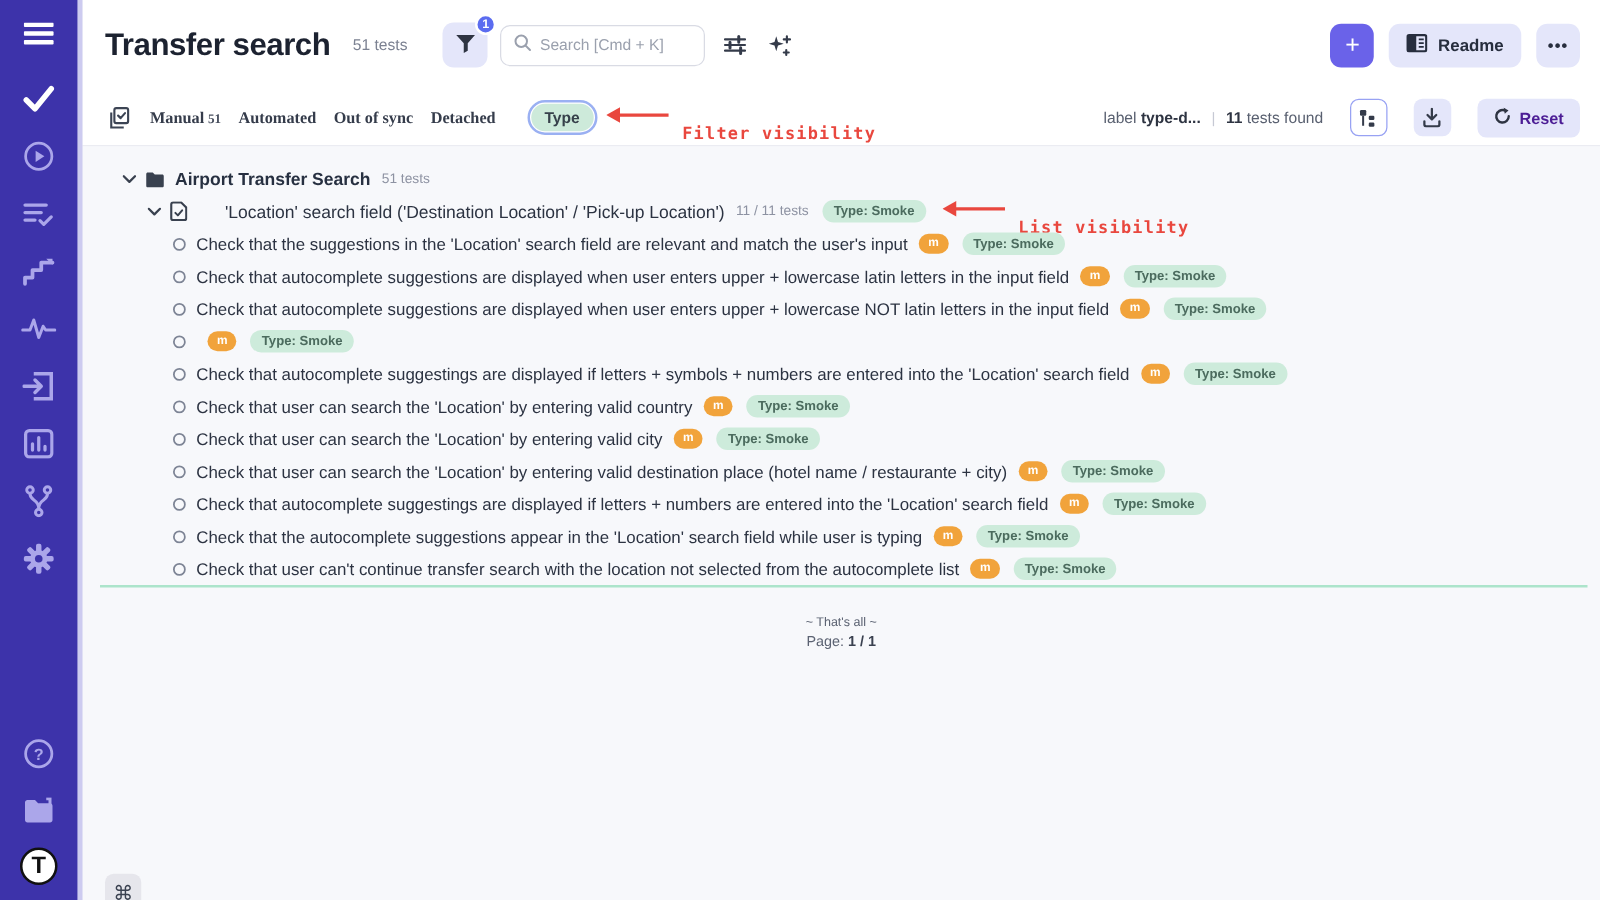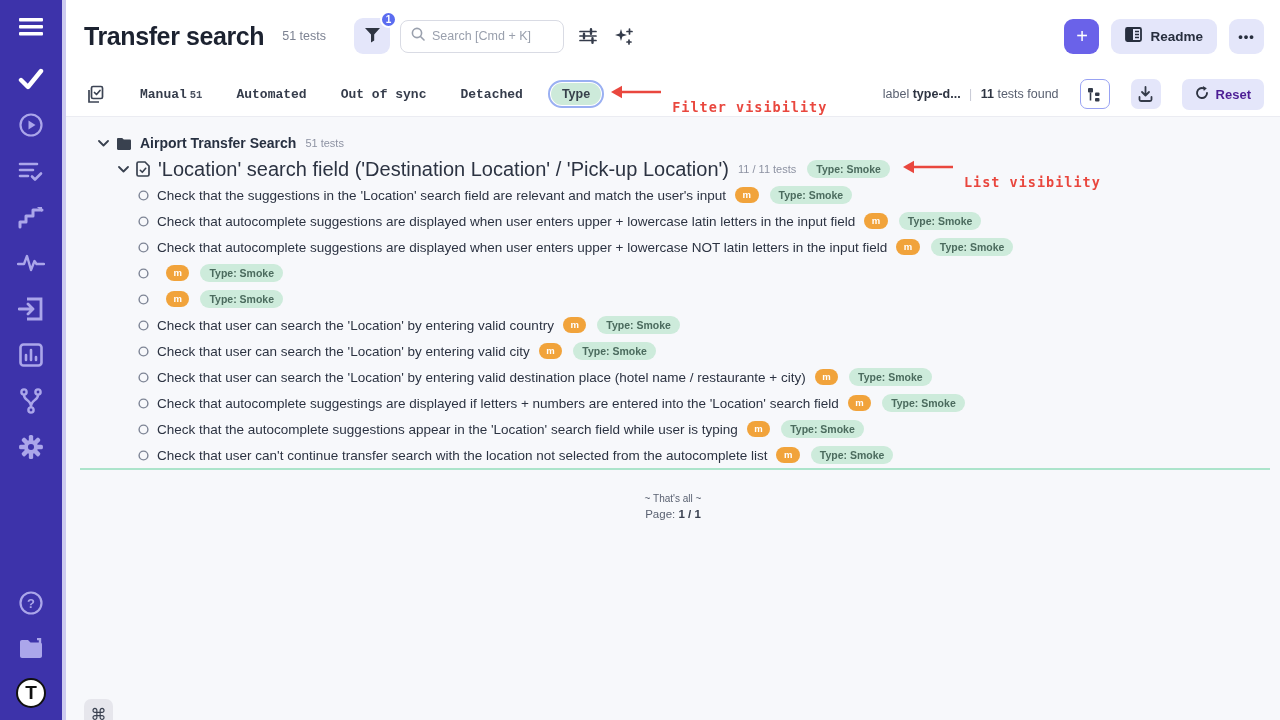--- a/index.html
+++ b/index.html
@@ -51,21 +51,21 @@
   .topbar-right { margin-left:auto; display:flex; align-items:center; gap:12px; padding-right:16px; }
   .plus-btn { width:35px; height:35px; border-radius:9px; background:#6a62e9; border:none; color:#fff; font-size:20px; cursor:pointer; line-height:1; }
   .readme-btn { height:35px; border-radius:9px; background:#e4e6fa; border:none; padding:0 14px; display:flex; align-items:center; gap:8px;
     font-size:13.5px; font-weight:bold; color:#272e3e; cursor:pointer; font-family:"Liberation Sans",sans-serif; }
   .more-btn { width:35px; height:35px; border-radius:9px; background:#e4e6fa; border:none; color:#272e3e; font-size:13px; font-weight:bold; letter-spacing:1px; cursor:pointer; }
   
   .tabbar {
     position:absolute; top:72px; left:0; right:0; height:45px; background:#fff; border-bottom:1px solid #ebecf2;
     display:flex; align-items:center; padding:0 16px 0 18px;
   }
-  .tab { background:none; border:none; font-family:Liberation Mono, monospace; font-size:13px; font-weight:bold; color:#353c4b; cursor:pointer; margin-left:34px; }
+  .tab { background:none; border:none; font-family:Liberation Serif, serif; font-size:13px; font-weight:bold; color:#353c4b; cursor:pointer; margin-left:14px; }
   .tab .tab-count { font-size:10.5px; font-weight:bold; color:#4a5160; margin-left:3px; }
   .type-chip {
     margin-left:28px; background:#cdeada; border:none; outline:2px solid #9ab0f2; outline-offset:1.5px;
     border-radius:12px; padding:4px 11px; font-size:12.5px; font-weight:bold; color:#37414b; cursor:pointer;
     font-family:"Liberation Sans",sans-serif;
   }
   .annot { display:flex; align-items:center; gap:11px; margin-left:10px; }
   .annot-text { font-family:"DejaVu Sans Mono", monospace; font-weight:bold; font-size:13.5px; color:#e9473e; letter-spacing:1px; white-space:nowrap;margin-top:25px; }
   .tabbar-right { margin-left:auto; display:flex; align-items:center; gap:21px; }
   .found-label { font-size:12.5px; color:#596070; }
@@ -77,21 +77,21 @@
     font-size:13px; font-weight:bold; color:#4c1d95; cursor:pointer; font-family:"Liberation Sans",sans-serif; }
   
   .content { position:absolute; top:117px; left:0; right:0; bottom:0; padding-top:13px; }
   .trow { display:flex; align-items:center; height:26px; white-space:nowrap; }
   .row-folder { padding-left:32px; }
   .row-suite  { padding-left:52px; }
   .row-test   { padding-left:72px; cursor:pointer; }
   .chev { display:flex; margin-right:7px; cursor:pointer; }
   .node-icon { display:flex; margin-right:8px; }
   .folder-title { font-size:14px; font-weight:bold; color:#273041; }
-  .suite-title { font-size:20px; color:#2c3342; }
+  .suite-title { font-size:14px; color:#2c3342;margin-left:22px; }
   .small-count { margin-left:9px; font-size:11px; color:#8d92a2; }
   .test-circle { margin-right:8px; display:flex; }
   .test-title { font-size:13.5px; color:#2c3342; }
   .m-badge { margin-left:9px; background:#f1a33b; color:#fff; font-weight:bold; font-size:9.5px; padding:2px 7.5px; border-radius:9px; line-height:1.2; }
   .smoke-badge { margin-left:11px; background:#cdebdb; color:#4b6b5e; font-weight:bold; font-size:10.5px; padding:2.5px 9px; border-radius:9px; line-height:1.2; }
   .teal-line { height:2px; background:#ace4cb; margin:0 10px 0 14px; }
   .footer { text-align:center; margin-top:23px; }
   .thats-all { font-size:10px; color:#5b6272; }
   .page-line { margin-top:4px; font-size:11.5px; color:#5b6272; }
   .page-line b { color:#3a4150; }
@@ -395,20 +395,21 @@
         </span>
       <span class="m-badge">m</span>
       <span class="smoke-badge">Type: Smoke</span>
     </div>
     <div class="trow row-test">
       <span class="test-circle">
           <svg width="11" height="11" viewBox="0 0 11 11">
             <circle cx="5.5" cy="5.5" r="4.4" fill="none" stroke="#7d8495" stroke-width="1.4"></circle>
           </svg>
         </span>
+      <span class="test-title">Check that autocomplete suggestings are displayed if letters + symbols + numbers are entered into the 'Location' search field</span>
       <span class="m-badge">m</span>
       <span class="smoke-badge">Type: Smoke</span>
     </div>
     <div class="trow row-test">
       <span class="test-circle">
           <svg width="11" height="11" viewBox="0 0 11 11">
             <circle cx="5.5" cy="5.5" r="4.4" fill="none" stroke="#7d8495" stroke-width="1.4"></circle>
           </svg>
         </span>
       <span class="test-title">Check that user can search the 'Location' by entering valid country</span>

